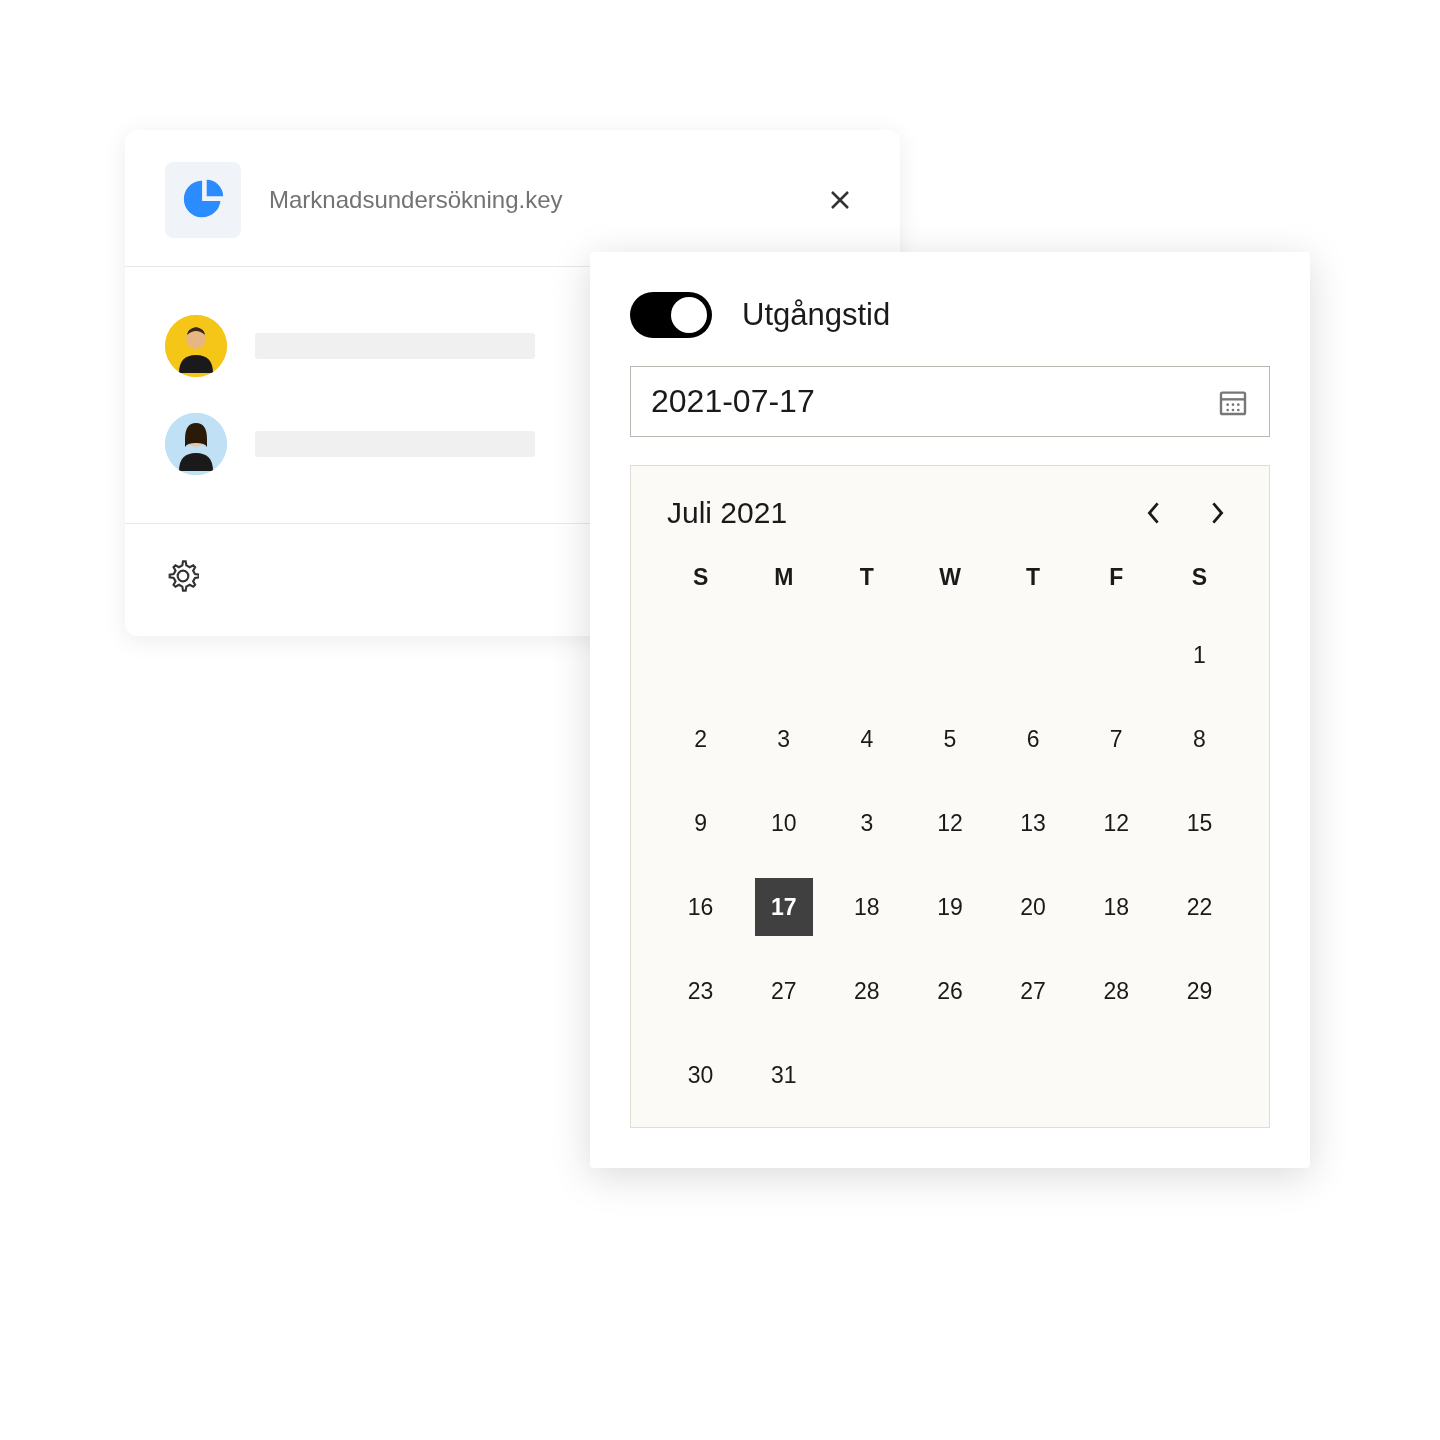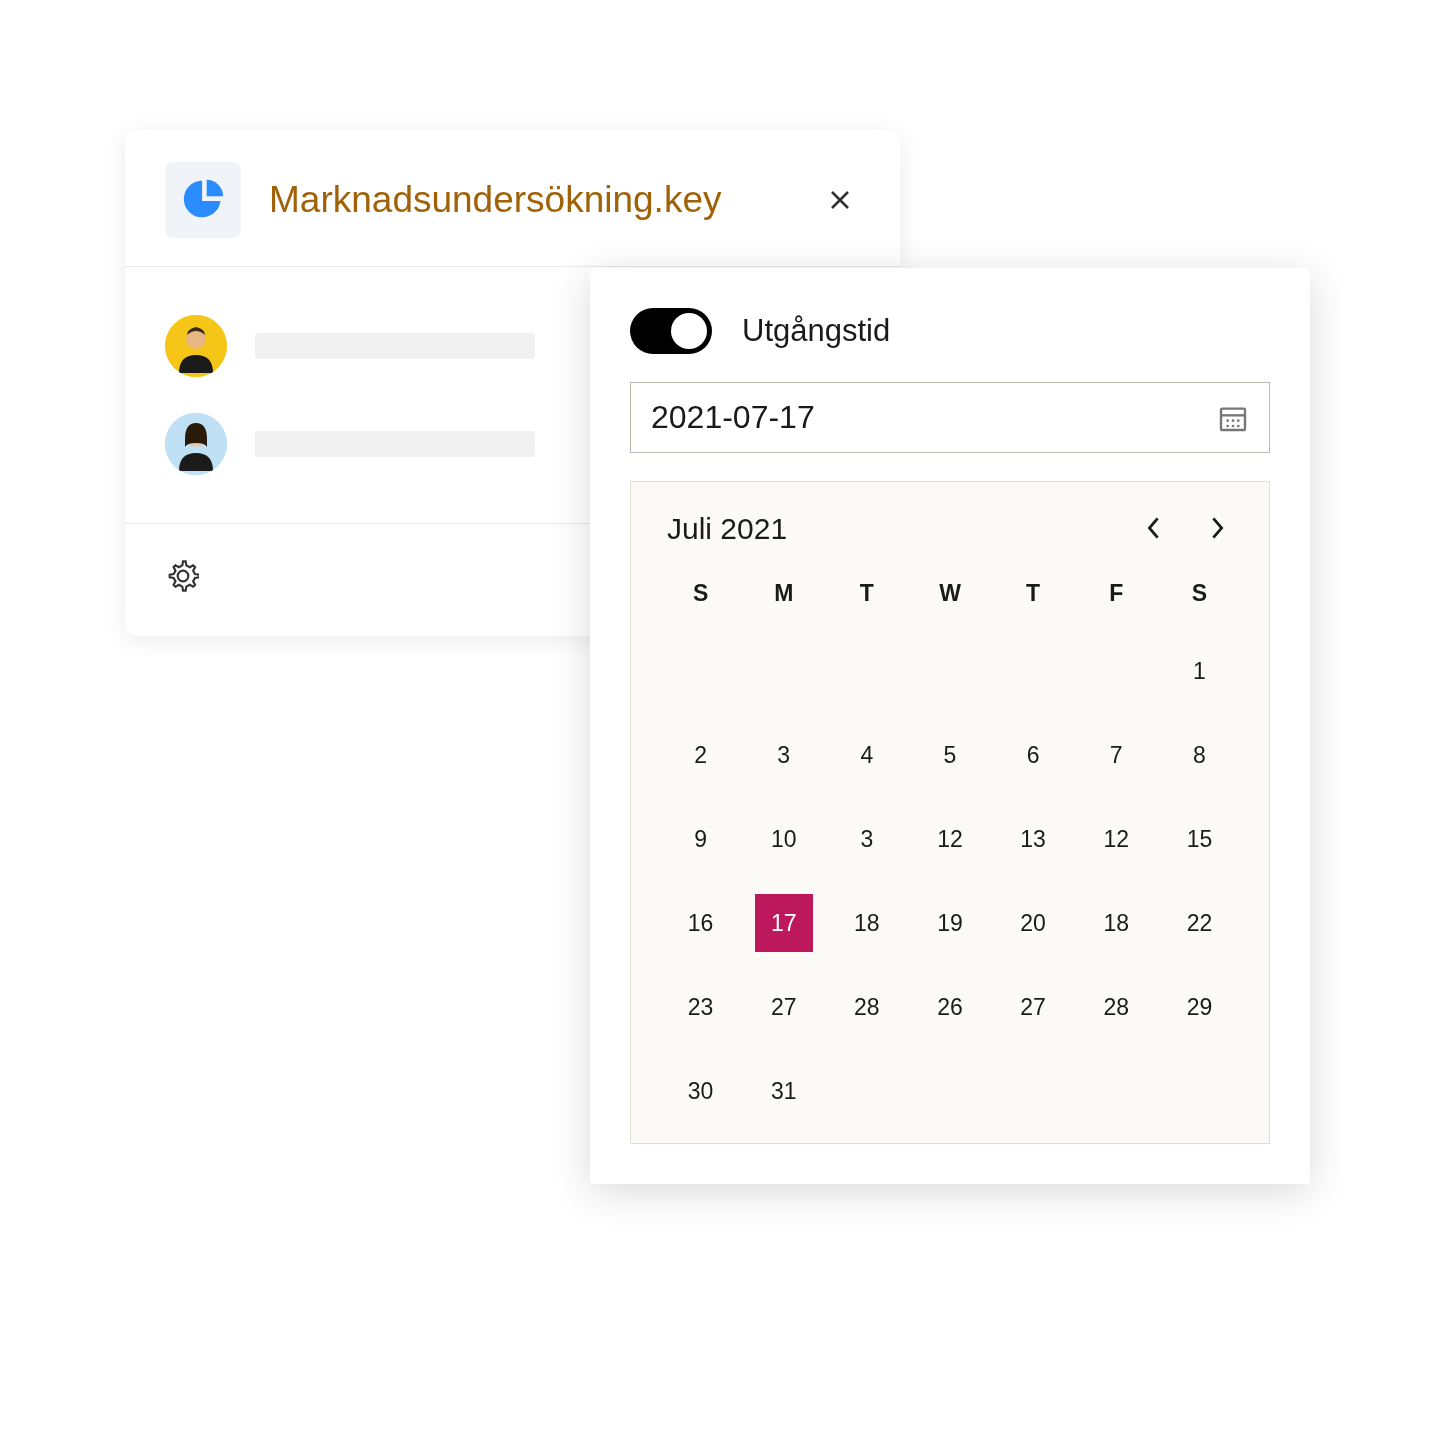--- a/index.html
+++ b/index.html
@@ -35,23 +35,23 @@
       height: 76px;
       background: #f0f4f8;
       border-radius: 8px;
       display: flex;
       align-items: center;
       justify-content: center;
     }
     
     .file-title {
       flex: 1;
-      font-size: 37px;
+      font-size: 24px;
       font-weight: 400;
-      color: #a16207;
+      color: #737373;
     }
     
     .close-btn {
       width: 40px;
       height: 40px;
       display: flex;
       align-items: center;
       justify-content: center;
       cursor: pointer;
       font-size: 28px;
@@ -103,21 +103,21 @@
       width: 36px;
       height: 36px;
       display: flex;
       align-items: center;
       justify-content: center;
       cursor: pointer;
     }
     
     .calendar-panel {
       position: absolute;
-      top: 268px;
+      top: 252px;
       left: 590px;
       width: 720px;
       background: #fff;
       border-radius: 4px;
       box-shadow: 0 8px 40px rgba(0,0,0,0.15);
       padding: 40px;
     }
     
     .expiry-header {
       display: flex;
@@ -173,20 +173,21 @@
     }
     
     .calendar-grid-wrap {
       border: 1px solid #e0ddd4;
       background: #fcfaf6;
       padding: 30px 28px 10px 28px;
     }
     
     .cal-header {
       display: flex;
+      align-items: center;
       justify-content: space-between;
       margin-bottom: 24px;
       padding-left: 8px;
     }
     
     .cal-month {
       font-size: 30px;
       color: #1a1a1a;
     }
     
@@ -243,23 +244,23 @@
     
     .cal-day-inner {
       width: 58px;
       height: 58px;
       display: flex;
       align-items: center;
       justify-content: center;
     }
     
     .cal-day.selected .cal-day-inner {
-      background: #be185d;
+      background: #404040;
       color: #fff;
-      font-weight: 400;
+      font-weight: 700;
     }
   </style>
 </head>
 <body>
 
 <div class="share-card">
   <div class="card-header">
     <div class="file-icon">
       <svg width="44" height="44" viewBox="0 0 24 24">
         <path d="M11 2 A10 10 0 1 0 22 13 L12 13 L12 2 Z" fill="#2a8cff" transform="translate(-0.5,-0.5)"></path>

